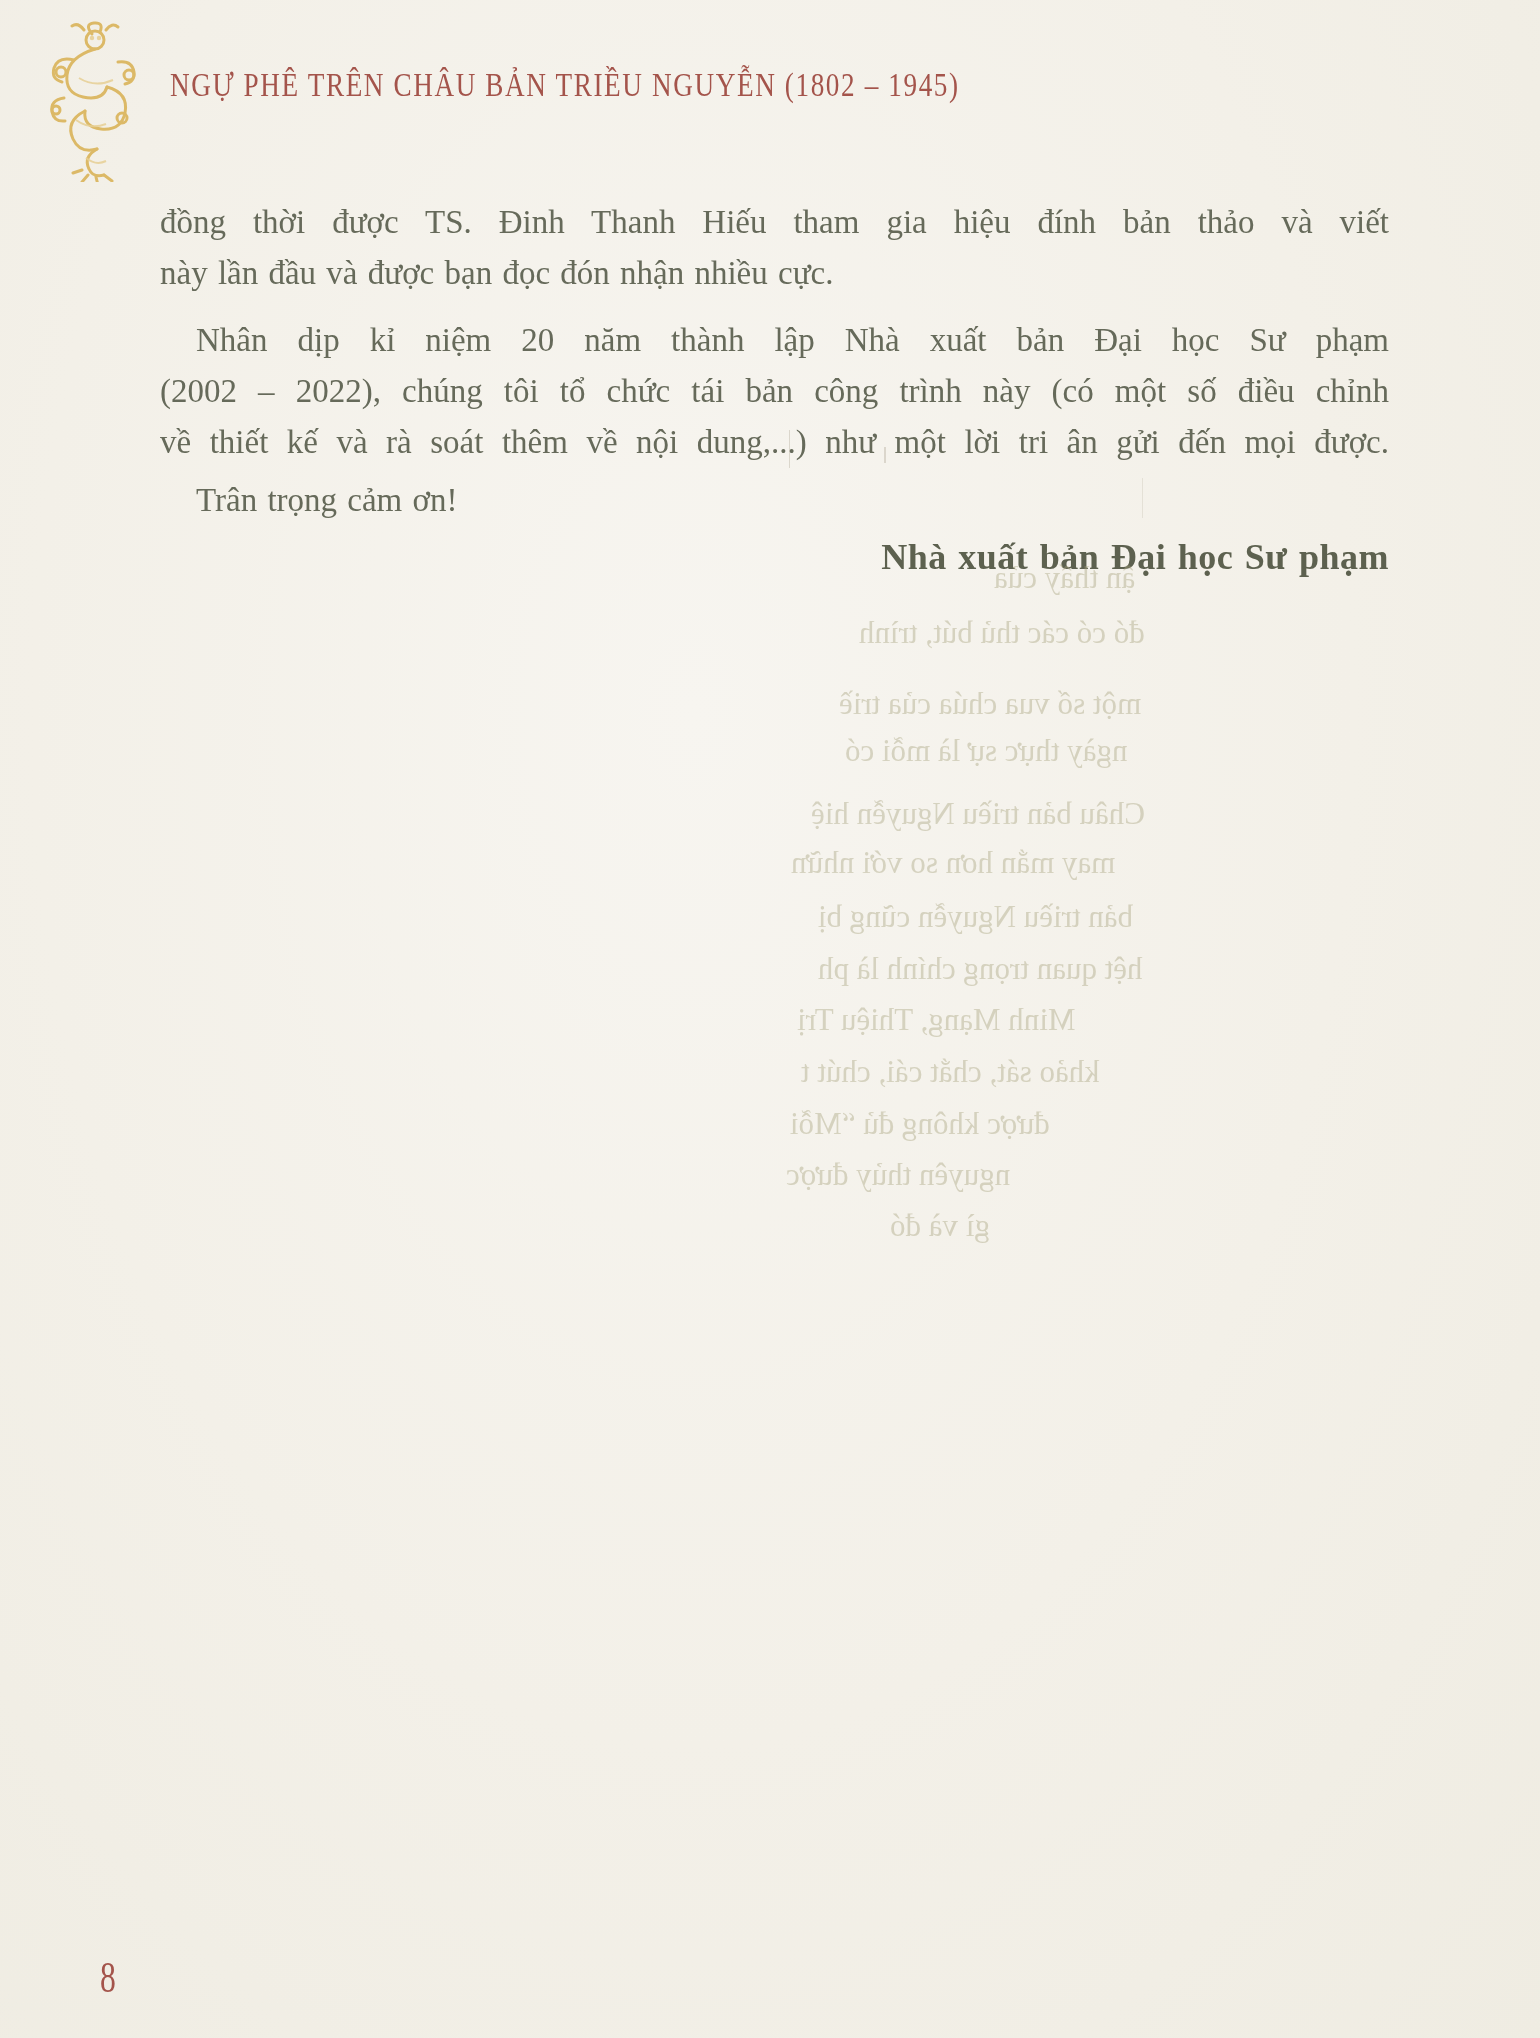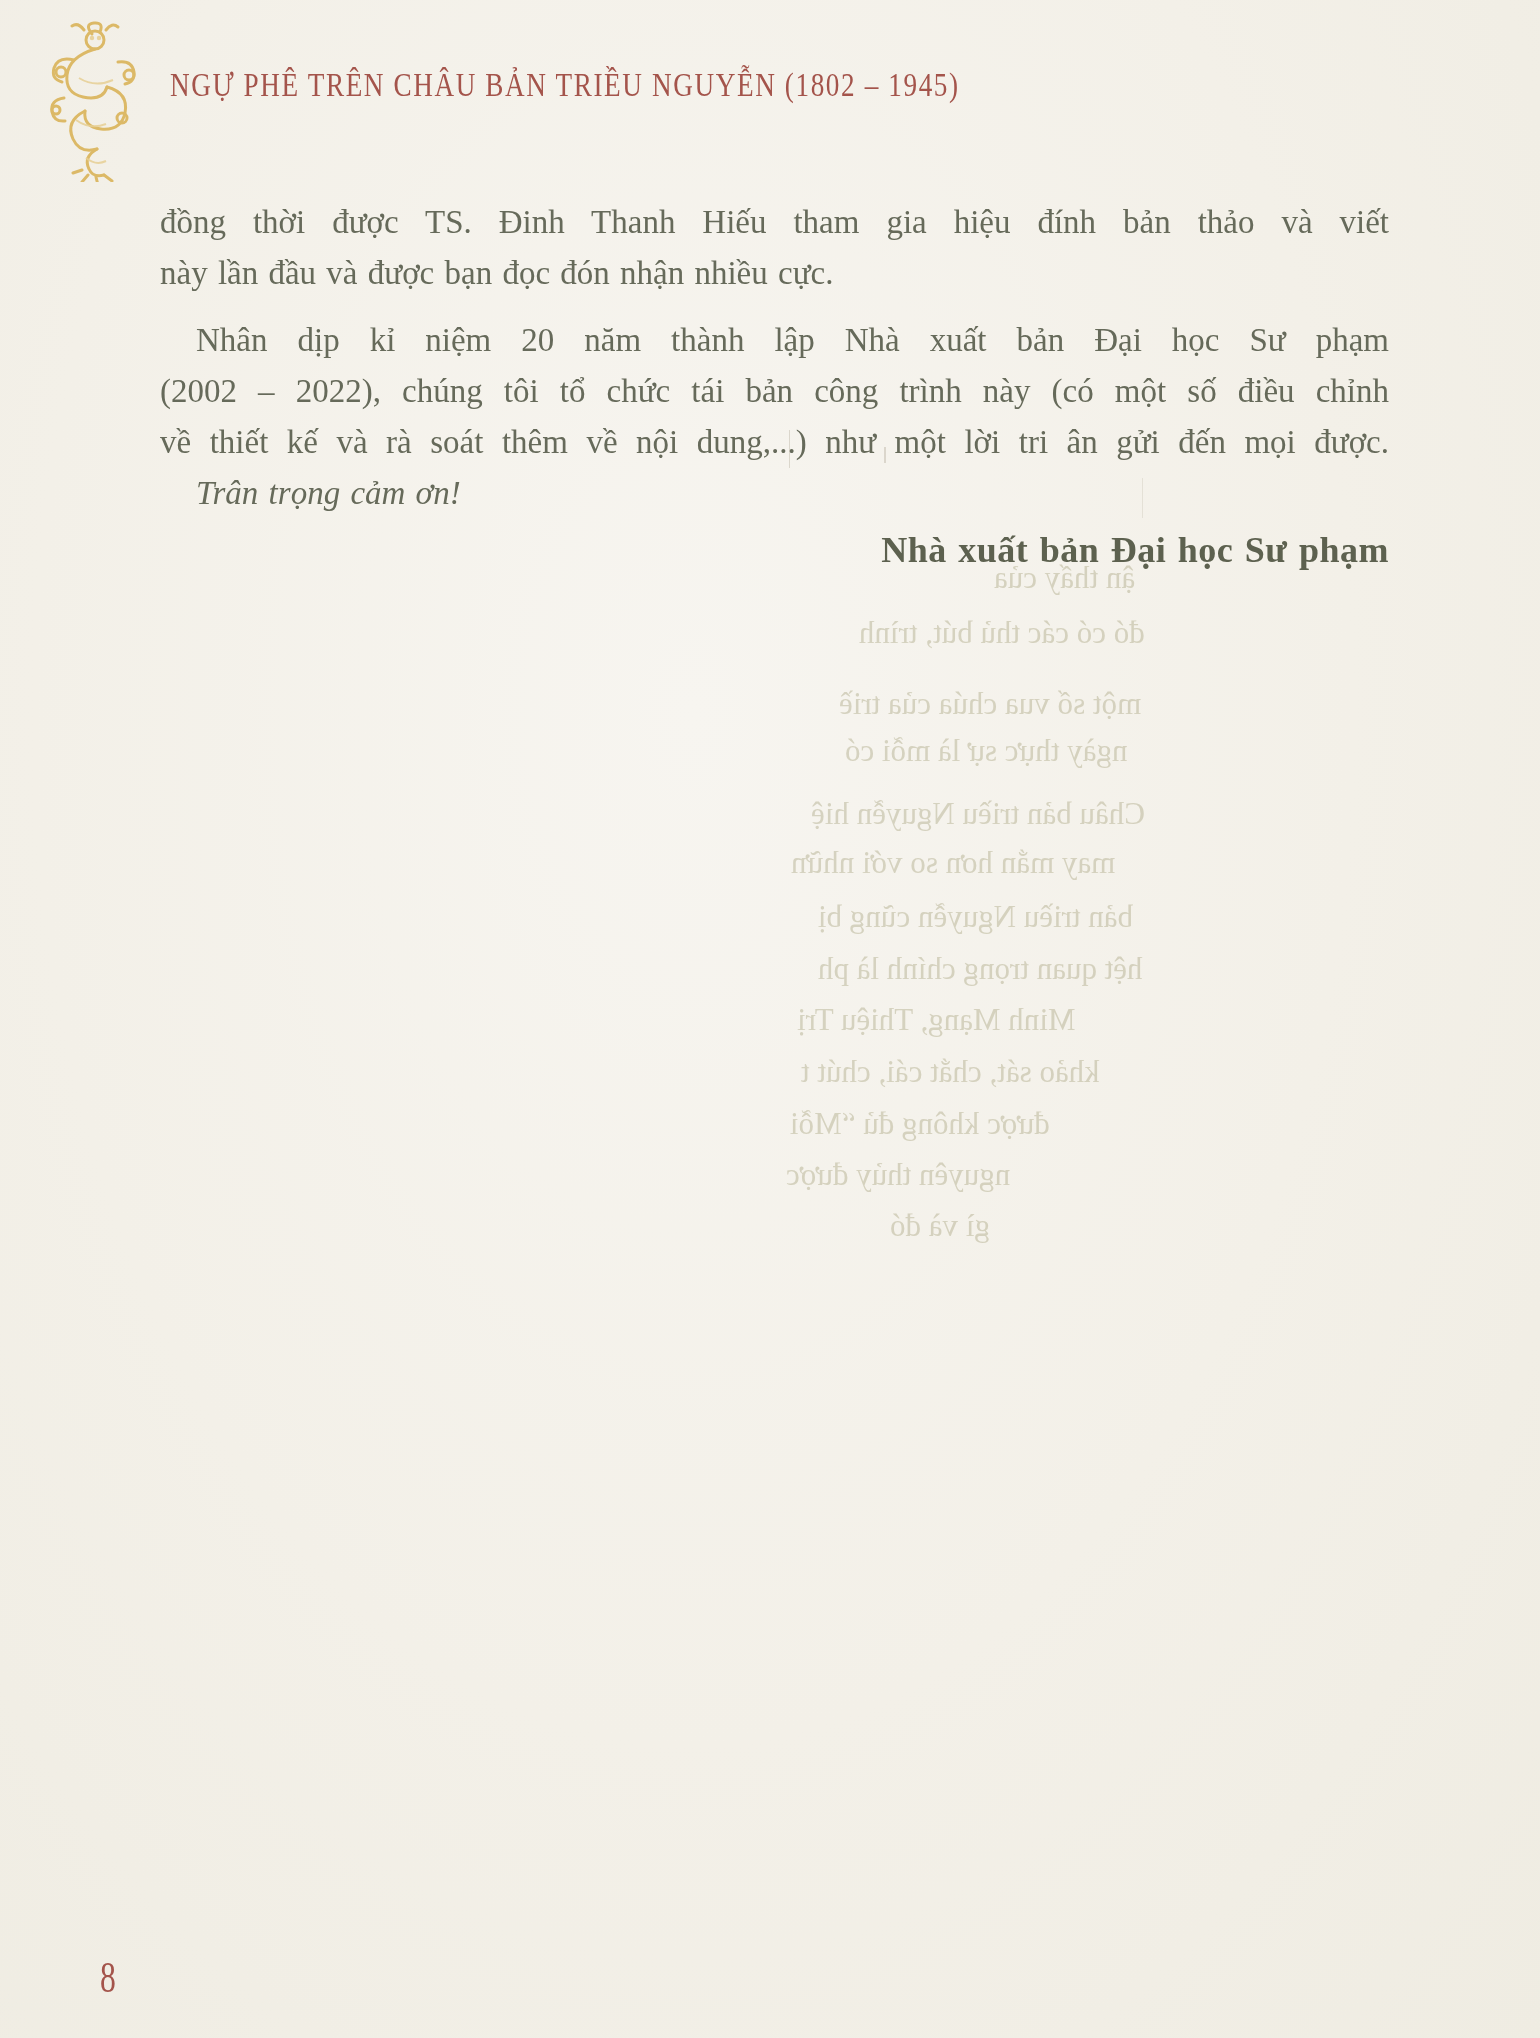--- a/index.html
+++ b/index.html
@@ -21,21 +21,21 @@
 
   
   .text-col{
     position:absolute;left:160px;top:197px;width:1229px;
     font-size:33px;line-height:51px;color:#666a5a;word-spacing:2px;
   }
   .line{width:100%;}
   .just{text-align:justify;text-align-last:justify;}
   .indent{padding-left:36px;box-sizing:border-box;}
   .p2{margin-top:16px;}
-  .closing{padding-left:36px;font-style:italic;}
+  .closing{margin-top:7px;padding-left:36px;}
   .signature{
     margin-top:6px;text-align:right;font-weight:bold;color:#5d614f;
     font-size:36px;letter-spacing:.5px;
   }
 
   
   .ghost{
     position:absolute;left:400px;top:0;width:745px;height:1300px;
     font-size:31px;color:rgba(164,161,122,.40);
     filter:blur(.7px);pointer-events:none;

